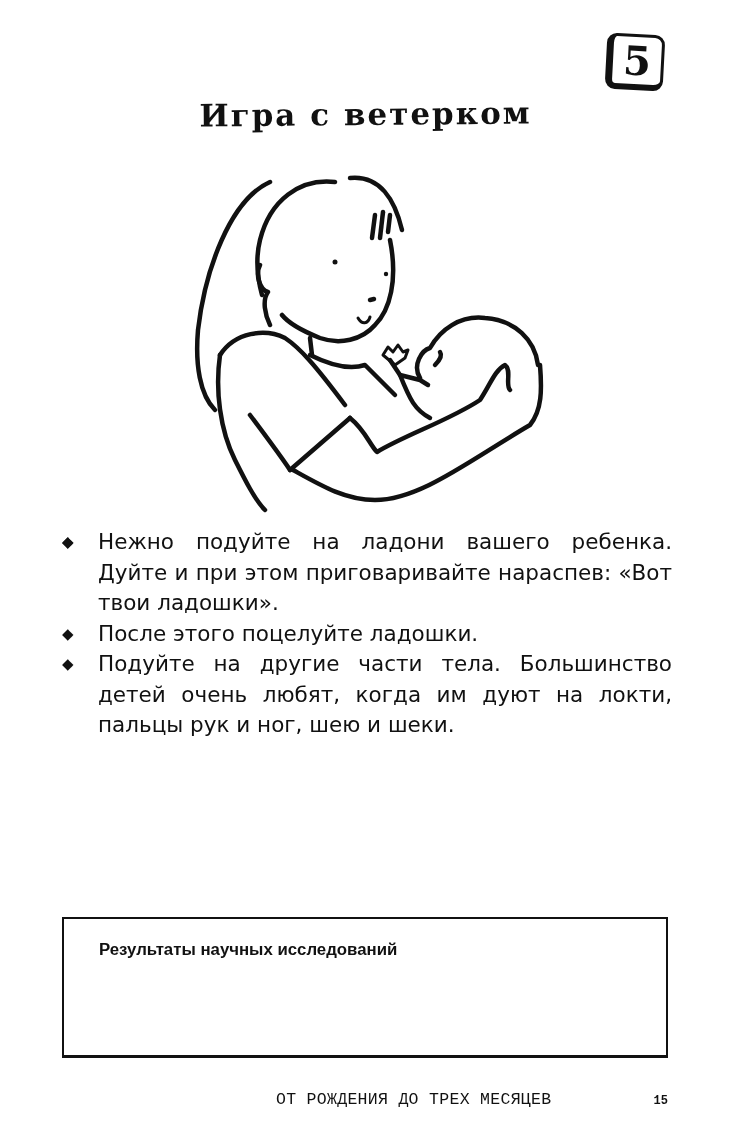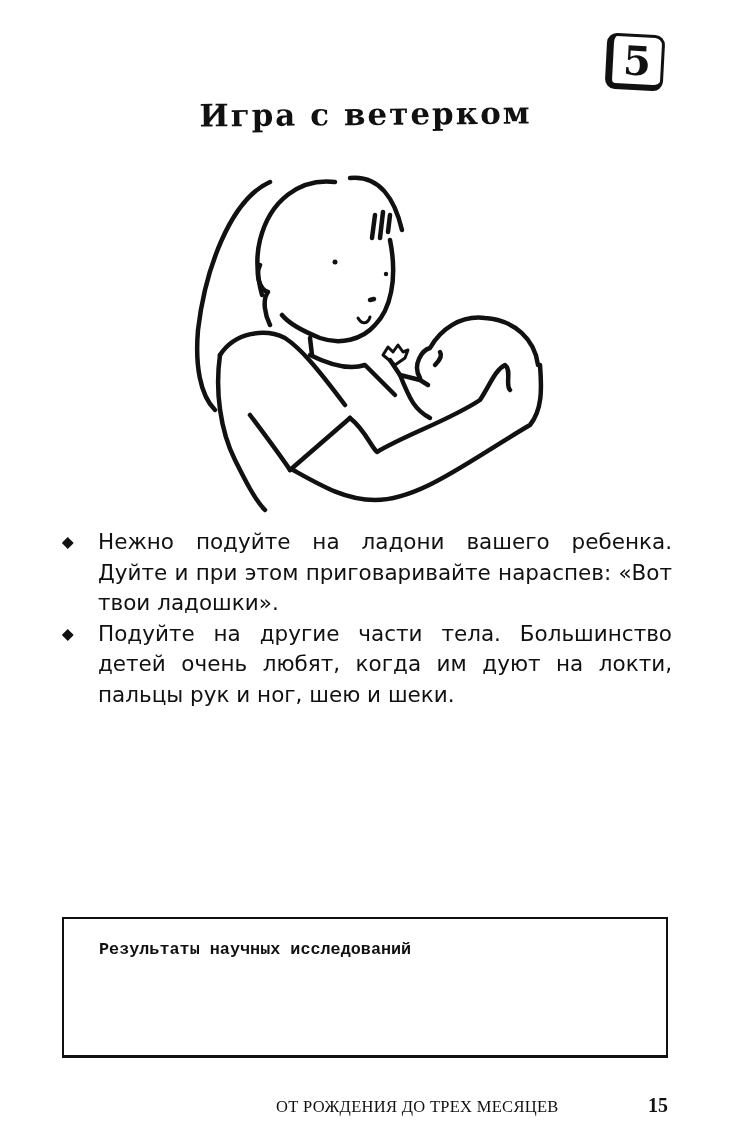--- a/index.html
+++ b/index.html
@@ -20,30 +20,30 @@
     .bullets {
       position: absolute; left: 60px; top: 527px; width: 612px; margin: 0; padding: 0; list-style: none;
       font-family: "DejaVu Sans", sans-serif; font-size: 21.5px; line-height: 30.5px;
     }
     .bullet-item { position: relative; padding-left: 38px; text-align: justify; }
     .bullet-marker { position: absolute; left: 2px; top: 0; font-size: 15px; }
     .research-box {
       position: absolute; left: 62px; top: 917px; width: 606px; height: 141px;
       box-sizing: border-box; border: 2px solid #111; border-bottom-width: 3px;
       padding: 20px 34px 0 35px;
-      font-family: Liberation Mono, monospace; font-size: 16.8px; line-height: 22.5px;
+      font-family: Liberation Sans, sans-serif; font-size: 16.8px; line-height: 22.5px;
     }
     .research-title { font-weight: bold; }
     .footer {
       position: absolute; left: 276px; top: 1070px; width: 392px;
       display: flex; justify-content: space-between; align-items: baseline;
-      font-family: Liberation Serif, serif; font-size: 16.5px;
+      font-family: Liberation Mono, monospace; font-size: 16.5px;
     }
     .footer-section { letter-spacing: 0.3px; }
-    .footer-page { font-weight: bold; font-size: 20px; margin-top: 24px; }
+    .footer-page { font-weight: bold; font-size: 12px; margin-top: 24px; }
   </style>
 </head>
 <body>
 
 <div class="page-number-badge">
   <span>5</span>
 </div>
 
 <div class="title">Игра с ветерком</div>
 
@@ -91,20 +91,21 @@
 <ul class="bullets">
   <li class="bullet-item">
     <span class="bullet-marker">◆</span>
   </li>
   <li class="bullet-item">
     <span class="bullet-marker">◆</span>
     <span>Нежно подуйте на ладони вашего ребенка. Дуйте и при этом приговаривайте нараспев: «Вот твои ладошки».</span>
   </li>
   <li class="bullet-item">
     <span class="bullet-marker">◆</span>
+    <span>После этого поцелуйте ладошки.</span>
   </li>
   <li class="bullet-item">
     <span class="bullet-marker">◆</span>
     <span>Подуйте на другие части тела. Большинство детей очень любят, когда им дуют на локти, пальцы рук и ног, шею и шеки.</span>
   </li>
 </ul>
 
 <div class="research-box">
   <div class="research-title">Результаты научных исследований</div>
 </div>

